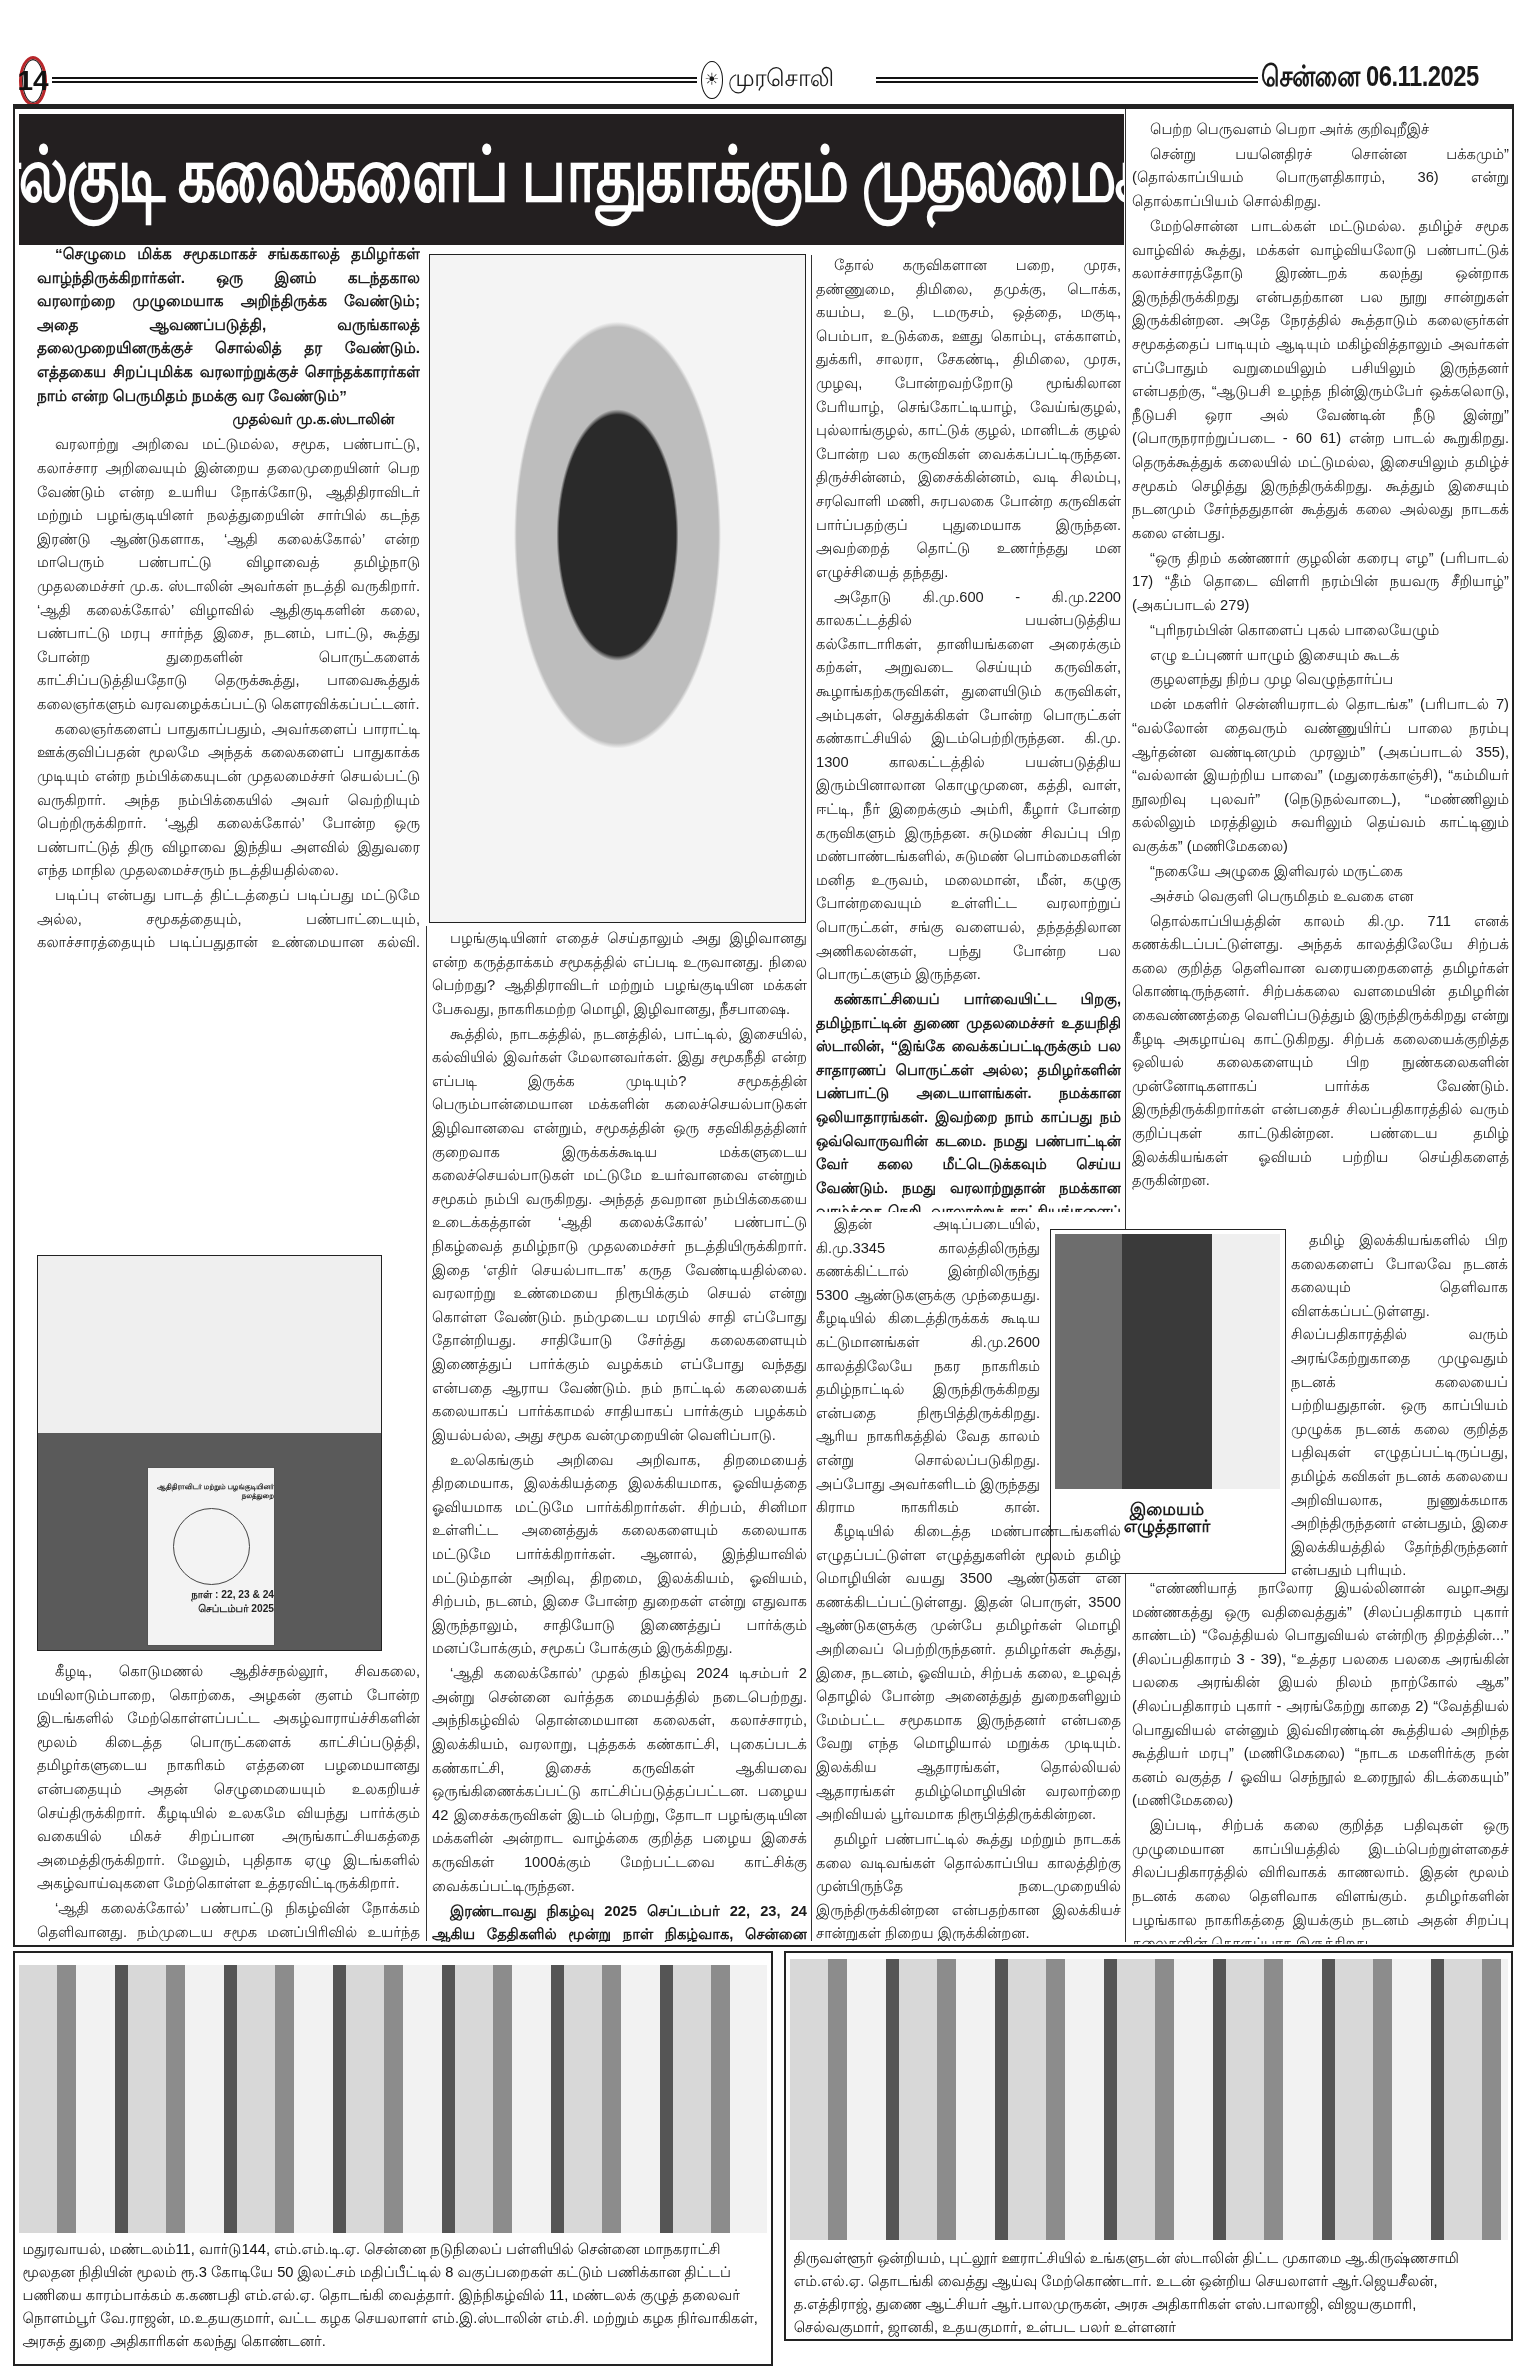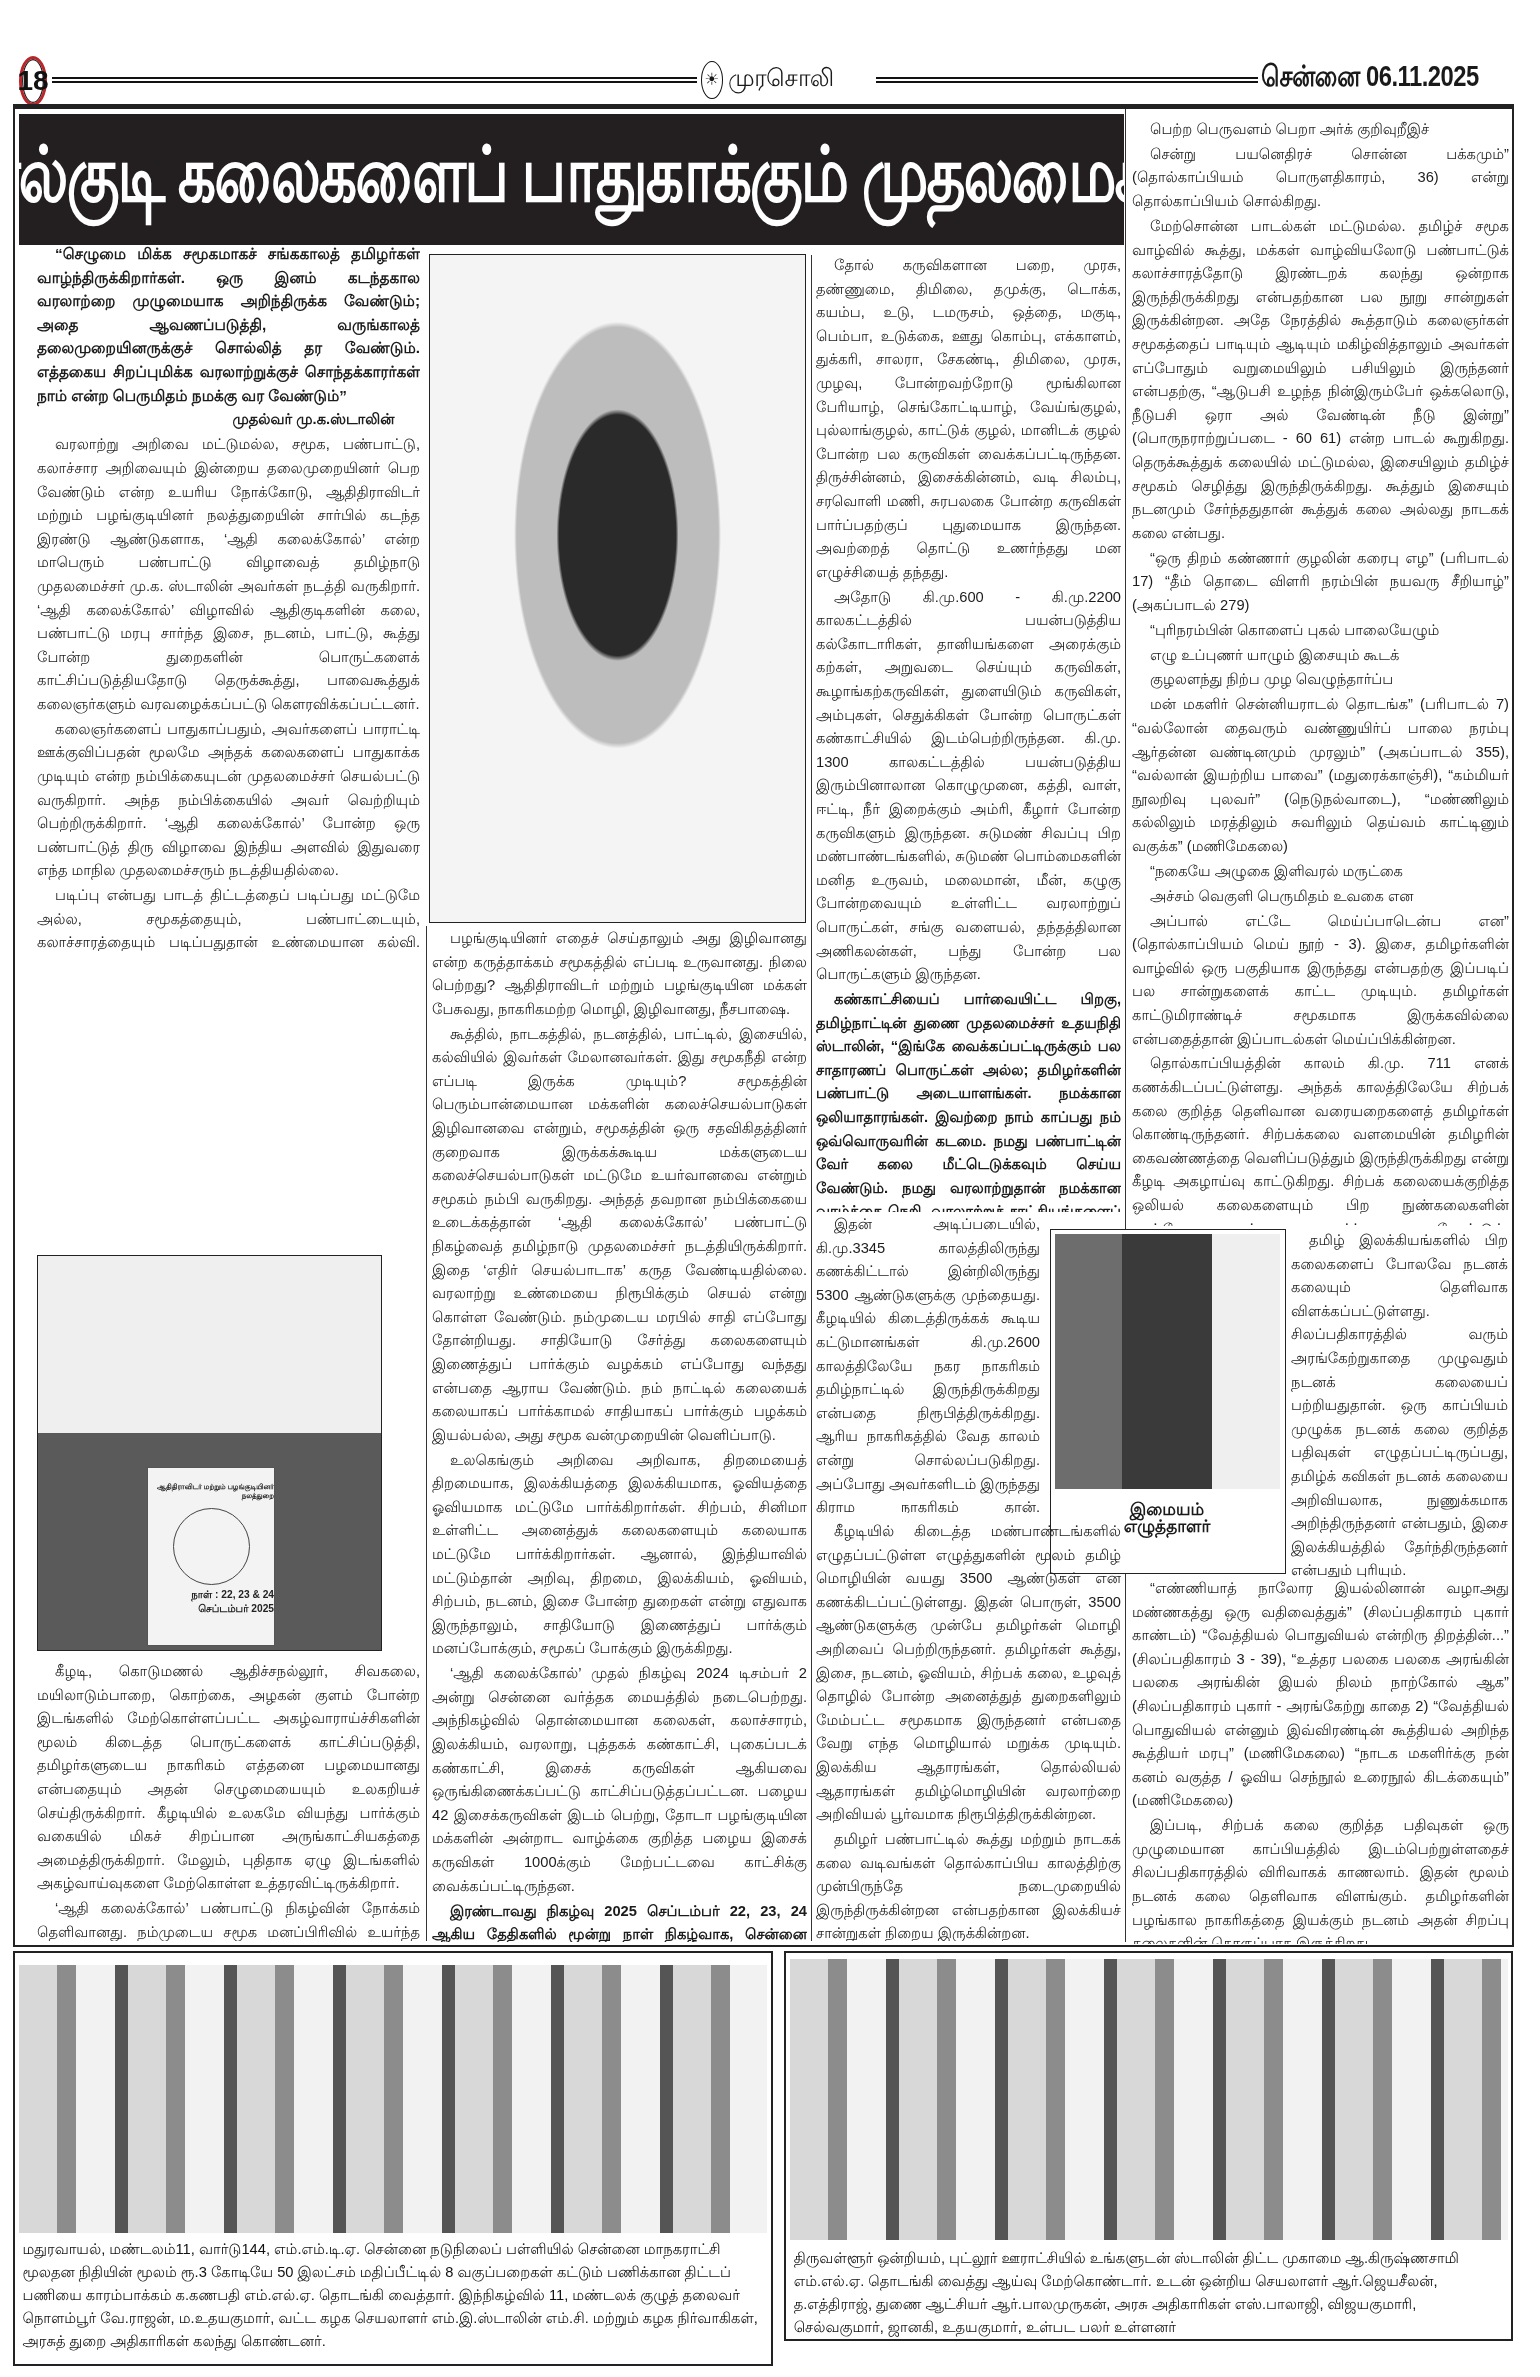--- a/index.html
+++ b/index.html
@@ -33,21 +33,21 @@
   .authcap{font-family:"Liberation Sans",sans-serif;font-weight:bold;font-size:17px;text-align:center;line-height:33px}
   .eventtext{font-family:"Liberation Sans",sans-serif;font-size:16.6px;font-weight:bold;text-align:right;color:#222;line-height:24px}
   .bbox{border:2.6px solid #222}
   .bcap{font-family:"Liberation Sans",sans-serif;font-size:14.7px;line-height:23px;color:#111;padding:2.6px 7.7px;text-align:left}
   .grp{background:repeating-linear-gradient(90deg,#d8d8d8 0 38px,#8c8c8c 38px 57px,#f2f2f2 57px 96px,#555 96px 109px)}
 </style>
 </head>
 <body>
 
 <div class="abs mast">
-  <div class="abs pgnum">18</div>
+  <div class="abs pgnum">14</div>
   <div class="abs rule" style="left:52px;width:645px"></div>
   <div class="abs logo">
     <span class="emb">☀</span>
     <span class="name">முரசொலி</span>
   </div>
   <div class="abs rule" style="left:876px;width:382px"></div>
   <div class="abs date">சென்னை 06.11.2025</div>
 </div>
 <div class="abs under"></div>
 
@@ -121,21 +121,20 @@
   <p class="v">பெற்ற பெருவளம் பெறா அர்க் குறிவுறீஇச்</p>
   <p>சென்று பயனெதிரச் சொன்ன பக்கமும்” (தொல்காப்பியம் பொருளதிகாரம், 36) என்று தொல்காப்பியம் சொல்கிறது.</p>
   <p>மேற்சொன்ன பாடல்கள் மட்டுமல்ல. தமிழ்ச் சமூக வாழ்வில் கூத்து, மக்கள் வாழ்வியலோடு பண்பாட்டுக் கலாச்சாரத்தோடு இரண்டறக் கலந்து ஒன்றாக இருந்திருக்கிறது என்பதற்கான பல நூறு சான்றுகள் இருக்கின்றன. அதே நேரத்தில் கூத்தாடும் கலைஞர்கள் சமூகத்தைப் பாடியும் ஆடியும் மகிழ்வித்தாலும் அவர்கள் எப்போதும் வறுமையிலும் பசியிலும் இருந்தனர் என்பதற்கு, “ஆடுபசி உழந்த நின்இரும்பேர் ஒக்கலொடு, நீடுபசி ஒரா அல் வேண்டின் நீடு இன்று” (பொருநராற்றுப்படை - 60 61) என்ற பாடல் கூறுகிறது. தெருக்கூத்துக் கலையில் மட்டுமல்ல, இசையிலும் தமிழ்ச் சமூகம் செழித்து இருந்திருக்கிறது. கூத்தும் இசையும் நடனமும் சேர்ந்ததுதான் கூத்துக் கலை அல்லது நாடகக் கலை என்பது.</p>
   <p>“ஒரு திறம் கண்ணார் குழலின் கரைபு எழ” (பரிபாடல் 17) “தீம் தொடை விளரி நரம்பின் நயவரு சீறியாழ்” (அகப்பாடல் 279)</p>
   <p class="v">“புரிநரம்பின் கொளைப் புகல் பாலையேழும்</p>
   <p class="v">எழு உப்புணர் யாழும் இசையும் கூடக்</p>
   <p class="v">குழலளந்து நிற்ப முழ வெழுந்தார்ப்ப</p>
   <p>மன் மகளிர் சென்னியராடல் தொடங்க” (பரிபாடல் 7) “வல்லோன் தைவரும் வண்ணுயிர்ப் பாலை நரம்பு ஆர்தன்ன வண்டினமும் முரலும்” (அகப்பாடல் 355), “வல்லான் இயற்றிய பாவை” (மதுரைக்காஞ்சி), “கம்மியர் நூலறிவு புலவர்” (நெடுநல்வாடை), “மண்ணிலும் கல்லிலும் மரத்திலும் சுவரிலும் தெய்வம் காட்டினும் வகுக்க” (மணிமேகலை)</p>
   <p class="v">“நகையே அழுகை இளிவரல் மருட்கை</p>
   <p class="v">அச்சம் வெகுளி பெருமிதம் உவகை என</p>
-  <p>அப்பால் எட்டே மெய்ப்பாடென்ப என” (தொல்காப்பியம் மெய் நூற் - 3). இசை, தமிழர்களின் வாழ்வில் ஒரு பகுதியாக இருந்தது என்பதற்கு இப்படிப் பல சான்றுகளைக் காட்ட முடியும். தமிழர்கள் காட்டுமிராண்டிச் சமூகமாக இருக்கவில்லை என்பதைத்தான் இப்பாடல்கள் மெய்ப்பிக்கின்றன.</p>
   <p>தொல்காப்பியத்தின் காலம் கி.மு. 711 எனக் கணக்கிடப்பட்டுள்ளது. அந்தக் காலத்திலேயே சிற்பக் கலை குறித்த தெளிவான வரையறைகளைத் தமிழர்கள் கொண்டிருந்தனர். சிற்பக்கலை வளமையின் தமிழரின் கைவண்ணத்தை வெளிப்படுத்தும் இருந்திருக்கிறது என்று கீழடி அகழாய்வு காட்டுகிறது. சிற்பக் கலையைக்குறித்த ஒலியல் கலைகளையும் பிற நுண்கலைகளின் முன்னோடிகளாகப் பார்க்க வேண்டும். இருந்திருக்கிறார்கள் என்பதைச் சிலப்பதிகாரத்தில் வரும் குறிப்புகள் காட்டுகின்றன. பண்டைய தமிழ் இலக்கியங்கள் ஓவியம் பற்றிய செய்திகளைத் தருகின்றன.</p>
 </div>
 <div class="abs col" style="left:1291px;top:1229px;width:217px;height:348px">
   <p>தமிழ் இலக்கியங்களில் பிற கலைகளைப் போலவே நடனக் கலையும் தெளிவாக விளக்கப்பட்டுள்ளது. சிலப்பதிகாரத்தில் வரும் அரங்கேற்றுகாதை முழுவதும் நடனக் கலையைப் பற்றியதுதான். ஒரு காப்பியம் முழுக்க நடனக் கலை குறித்த பதிவுகள் எழுதப்பட்டிருப்பது, தமிழ்க் கவிகள் நடனக் கலையை அறிவியலாக, நுணுக்கமாக அறிந்திருந்தனர் என்பதும், இசை இலக்கியத்தில் தேர்ந்திருந்தனர் என்பதும் புரியும்.</p>
 </div>
 <div class="abs col" style="left:1132px;top:1577px;width:377px;height:367px">
   <p>“எண்ணியாத் நாலோர இயல்லினான் வழாஅது மண்ணகத்து ஒரு வதிவைத்துக்” (சிலப்பதிகாரம் புகார் காண்டம்) “வேத்தியல் பொதுவியல் என்றிரு திறத்தின்...” (சிலப்பதிகாரம் 3 - 39), “உத்தர பலகை பலகை அரங்கின் பலகை அரங்கின் இயல் நிலம் நாற்கோல் ஆக” (சிலப்பதிகாரம் புகார் - அரங்கேற்று காதை 2) “வேத்தியல் பொதுவியல் என்னும் இவ்விரண்டின் கூத்தியல் அறிந்த கூத்தியர் மரபு” (மணிமேகலை) “நாடக மகளிர்க்கு நன் கனம் வகுத்த / ஓவிய செந்நூல் உரைநூல் கிடக்கையும்” (மணிமேகலை)</p>
   <p>இப்படி, சிற்பக் கலை குறித்த பதிவுகள் ஒரு முழுமையான காப்பியத்தில் இடம்பெற்றுள்ளதைச் சிலப்பதிகாரத்தில் விரிவாகக் காணலாம். இதன் மூலம் நடனக் கலை தெளிவாக விளங்கும். தமிழர்களின் பழங்கால நாகரிகத்தை இயக்கும் நடனம் அதன் சிறப்பு கலைகளின் தொகுப்பாக இருக்கிறது.</p>
 
 </div>

